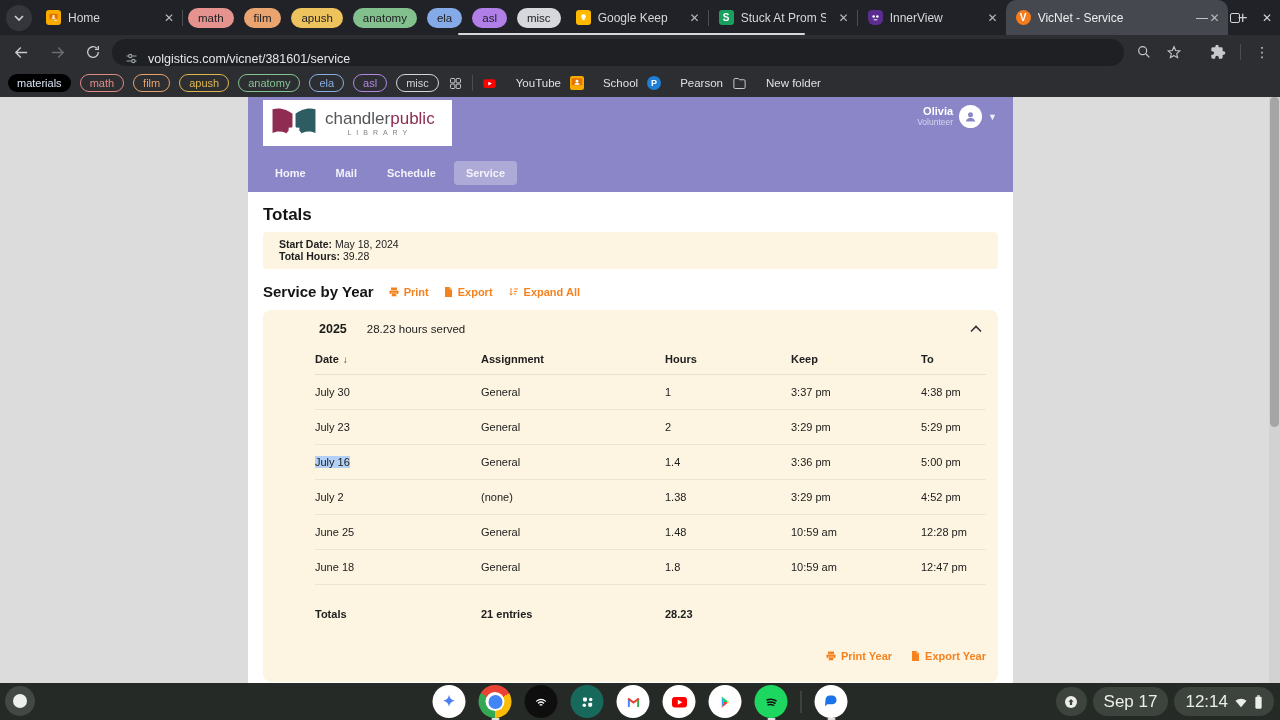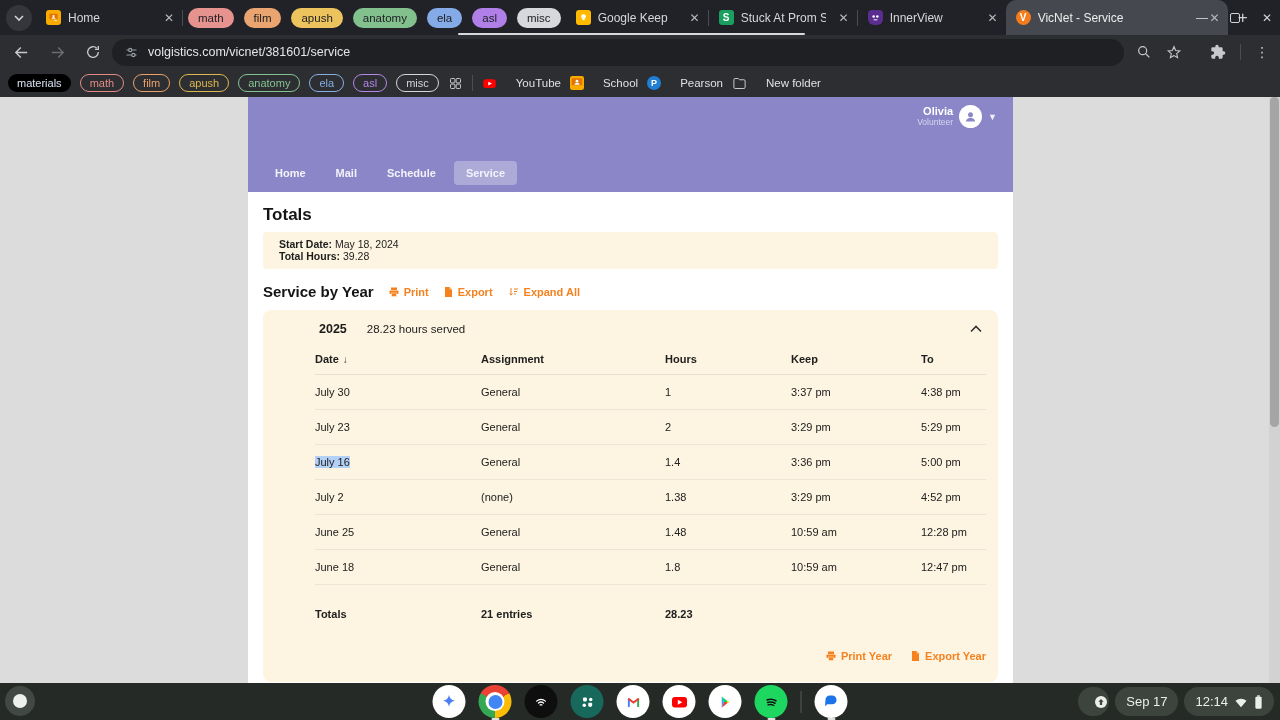--- a/index.html
+++ b/index.html
@@ -31,21 +31,21 @@
   .newtab-btn { color:#cfd1d4; font-size:17px; margin:0 10px; }
   .wincontrols { position:absolute; right:8px; top:0; height:35px; display:flex;
     align-items:center; gap:22px; color:#d2d3d5; font-size:12px; }
   .winbox { width:10px; height:10px; border:1.4px solid #d2d3d5; border-radius:2px; }
 
   
   .toolbar { position:absolute; top:35px; left:0; width:1280px; height:34px;
     background:#2c2e32; display:flex; align-items:center; }
   .navicon { width:26px; height:26px; display:flex; align-items:center; justify-content:center; flex:none; }
   .omnibox { width:1012px; height:27px; margin-left:6px; border-radius:14px; background:#1e2023;
-    display:flex; align-items:center; padding:0 12px; gap:9px; }
+    display:flex; align-items:flex-end; padding:0 12px; gap:9px; }
   .url { color:#e4e5e7; font-size:12.5px; }
   .tb-right { display:flex; align-items:center; gap:14px; margin-left:12px; }
   .tbsep { width:1px; height:16px; background:#4a4d52; }
 
   
   .bookmarks { position:absolute; top:69px; left:0; width:1280px; height:28px;
     background:#2c2e32; display:flex; align-items:center; padding-left:8px; gap:9px; }
   .bpill { height:18px; padding:0 9px; border-radius:9px; display:flex; align-items:center;
     font-size:11px; flex:none; }
   .bp-materials { background:#000000; color:#d8e3f3; }
@@ -115,22 +115,22 @@
     display:flex; align-items:center; justify-content:center; background:#fff; }
   .app.nobg { background:transparent; }
   .app.running::after { content:""; position:absolute; bottom:-2px; left:50%;
     transform:translateX(-50%); width:8px; height:2px; background:#dfe2df; border-radius:1px; }
   .chrome-ball { width:33px; height:33px; border-radius:50%; position:relative;
     background:conic-gradient(from -60deg,#ea4335 0 120deg,#fbbc05 0 240deg,#34a853 0 360deg); }
   .chrome-ball::before { content:""; position:absolute; inset:7px; background:#fff; border-radius:50%; }
   .chrome-ball::after { content:""; position:absolute; inset:9.5px; background:#4285f4; border-radius:50%; }
   .shelfsep { width:1px; height:22px; background:#565b56; flex:none; }
   .status { position:absolute; right:6px; top:4px; display:flex; gap:6px; height:29px; }
-  .spill { background:#3d443e; border-radius:15px; color:#eceeec; font-size:13px;
-    display:flex; align-items:center; justify-content:flex-end; padding:0 11px; gap:6px; }
+  .spill { background:#3d443e; border-radius:15px; color:#eceeec; font-size:17px;
+    display:flex; align-items:center; justify-content:center; padding:0 11px; gap:6px; }
 
   svg { display:block; }
 </style>
 </head>
 <body>
 
 <div class="screen">
 
   <div class="tabstrip">
     <div class="tsearch">
@@ -282,20 +282,32 @@
           <path d="M3 6a2 2 0 0 1 2-2h5l2 2h7a2 2 0 0 1 2 2v10a2 2 0 0 1-2 2H5a2 2 0 0 1-2-2z" stroke="#c8c9cb" stroke-width="1.6" fill="none"></path>
         </svg>
       <span>New folder</span>
     </span>
   </div>
 
   <div class="viewport">
     <div class="page">
 
       <div class="siteheader">
+        <div class="logo">
+          <svg width="46" height="38" viewBox="0 0 60 44">
+            <path d="M2 4 C 12 1, 22 5, 28 10 L28 40 C 20 33, 9 31, 2 35 Z" fill="#8e2c52"></path>
+            <path d="M58 4 C 48 1, 38 5, 32 10 L32 40 C 40 33, 51 31, 58 35 Z" fill="#2d5c63"></path>
+            <rect x="23" y="28" width="14" height="14" fill="#fff" transform="rotate(45 30 35)"></rect>
+            <rect x="23" y="28" width="14" height="14" fill="#fff"></rect>
+          </svg>
+          <div class="logotext">
+            <div class="l1"><span class="gray">chandler</span><span class="maroon">public</span></div>
+            <div class="l2">LIBRARY</div>
+          </div>
+        </div>
         <div class="userbox">
           <div class="username">
             <div>Olivia</div>
             <div class="userrole">Volunteer</div>
           </div>
           <div class="avatar">
             <svg width="15" height="15" viewBox="0 0 24 24">
                 <circle cx="12" cy="9" r="4" fill="#8a86c8"></circle>
                 <path d="M4.5 20c1-4 4-6 7.5-6s6.5 2 7.5 6z" fill="#8a86c8"></path>
               </svg>

